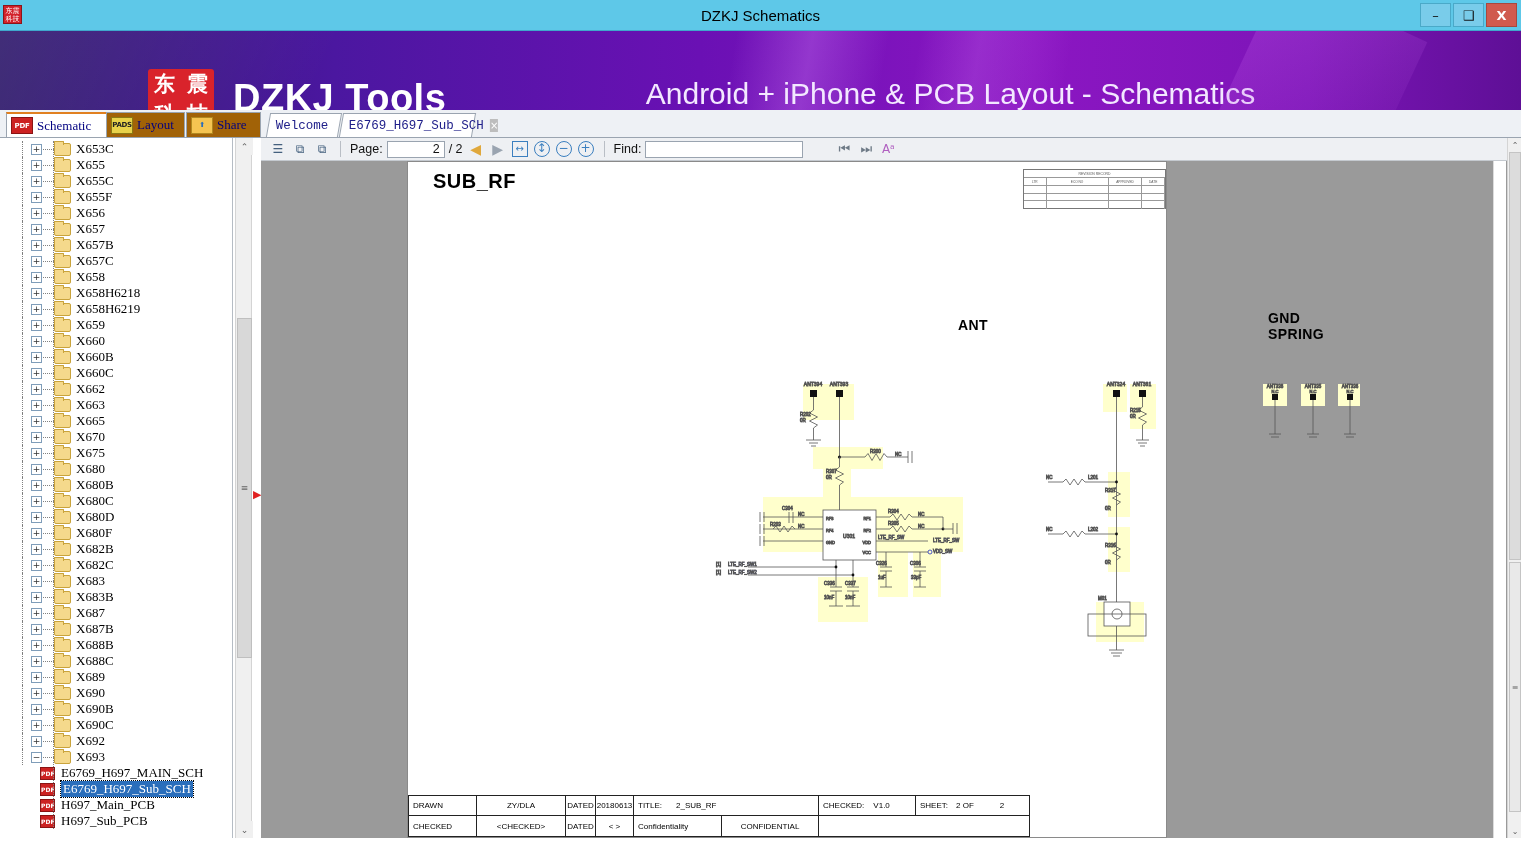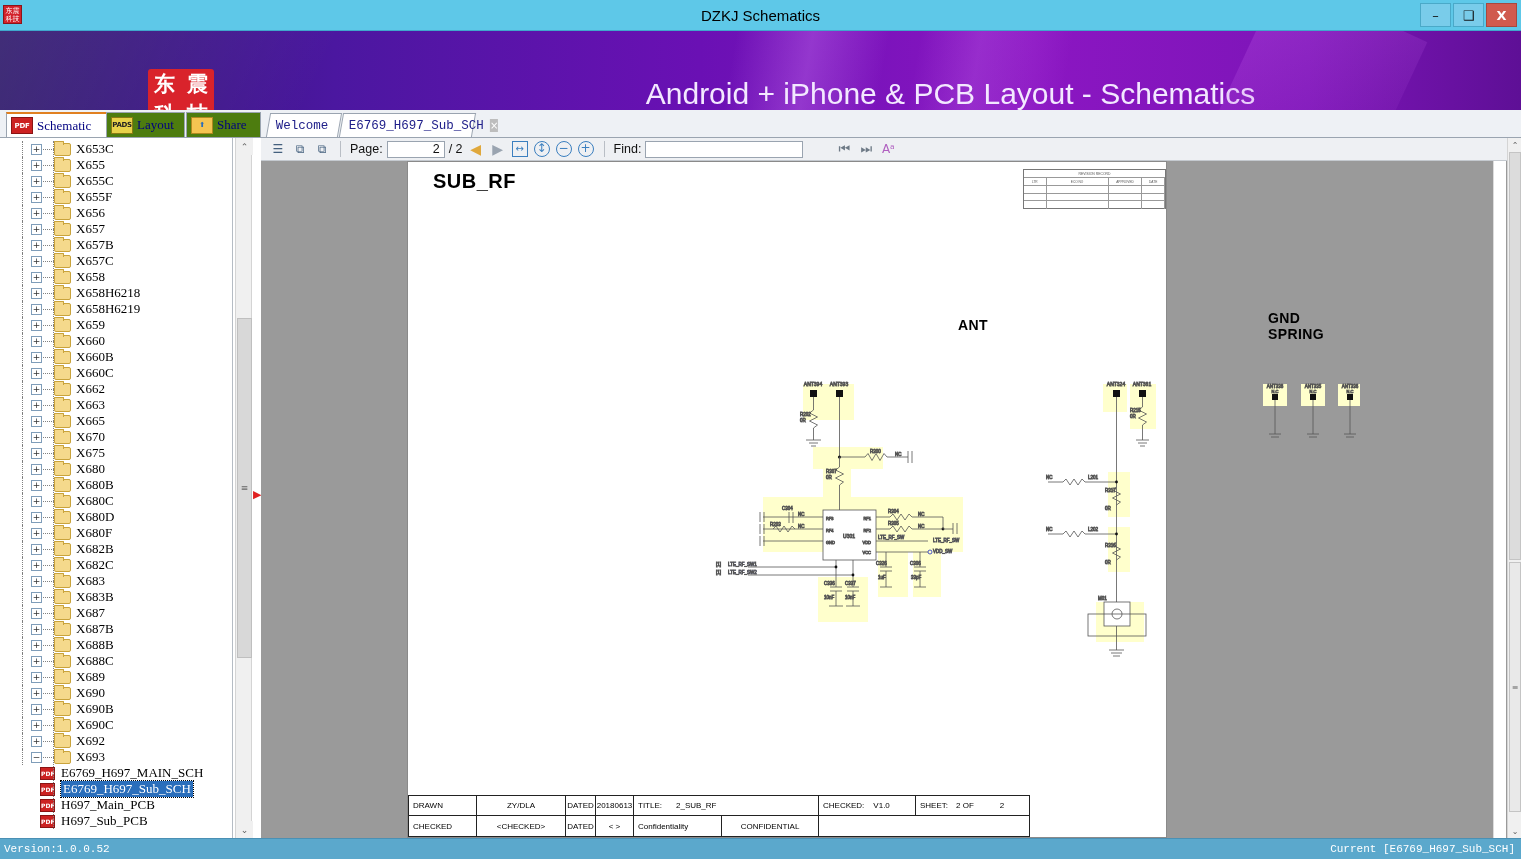--- a/index.html
+++ b/index.html
@@ -70,21 +70,21 @@
     padding-left: 380px;
   }
 
   
   .tabstrip {
     position: absolute; left: 0; top: 110px; width: 1521px; height: 28px;
     background: #eef1f5; border-bottom: 1px solid #9aa4b0;
   }
   .apptab {
     position: absolute; top: 2px; height: 25px;
-    background: #4d7c0f; border: 1px solid #9aa4b0; border-bottom: none;
+    background: #a16207; border: 1px solid #9aa4b0; border-bottom: none;
     display: flex; align-items: center; gap: 4px; padding: 0 7px 0 4px;
     font-size: 13px; color: #000080;
     font-family: "Liberation Serif", serif;
   }
   .apptab.active { background: #ffffff; border-top: 2px solid #e08020; }
   .tabicon {
     width: 22px; height: 17px; border: 1px solid #777; background: #fff;
     font-size: 7px; color: #fff; display: flex; align-items: center;
     justify-content: center; font-family: "DejaVu Sans", sans-serif;
     font-weight: bold; overflow: hidden; letter-spacing: -0.3px;
@@ -314,20 +314,21 @@
     </div>
   </div>
 
   <div class="banner">
     <div class="logo-box">
       <span>东</span>
       <span>震</span>
       <span>科</span>
       <span>技</span>
     </div>
+    <div class="brand">DZKJ Tools</div>
     <div class="banner-tagline">Android + iPhone &amp; PCB Layout - Schematics</div>
   </div>
 
   <div class="tabstrip">
     <div class="apptab active" style="left:6px;width:104px;">
       <span class="tabicon pdf">PDF</span>
       <span>Schematic</span>
     </div>
     <div class="apptab" style="left:106px;width:79px;">
       <span class="tabicon pads">PADS</span>
@@ -1003,18 +1004,14 @@
 
   <div class="inner-scroll"></div>
 
   <div class="v-scroll">
     <div class="v-arrow" style="top:0">⌃</div>
     <div class="v-thumb" style="top:14px;height:408px;"></div>
     <div class="v-thumb" style="top:424px;height:250px;background:#e9e9e9;">≡</div>
     <div class="v-arrow" style="bottom:0">⌄</div>
   </div>
 
-  <div class="statusbar">
-    <span class="status-left">Version:1.0.0.52</span>
-    <span class="status-right">Current [E6769_H697_Sub_SCH]</span>
-  </div>
 
 </div>
 
 </body></html>

